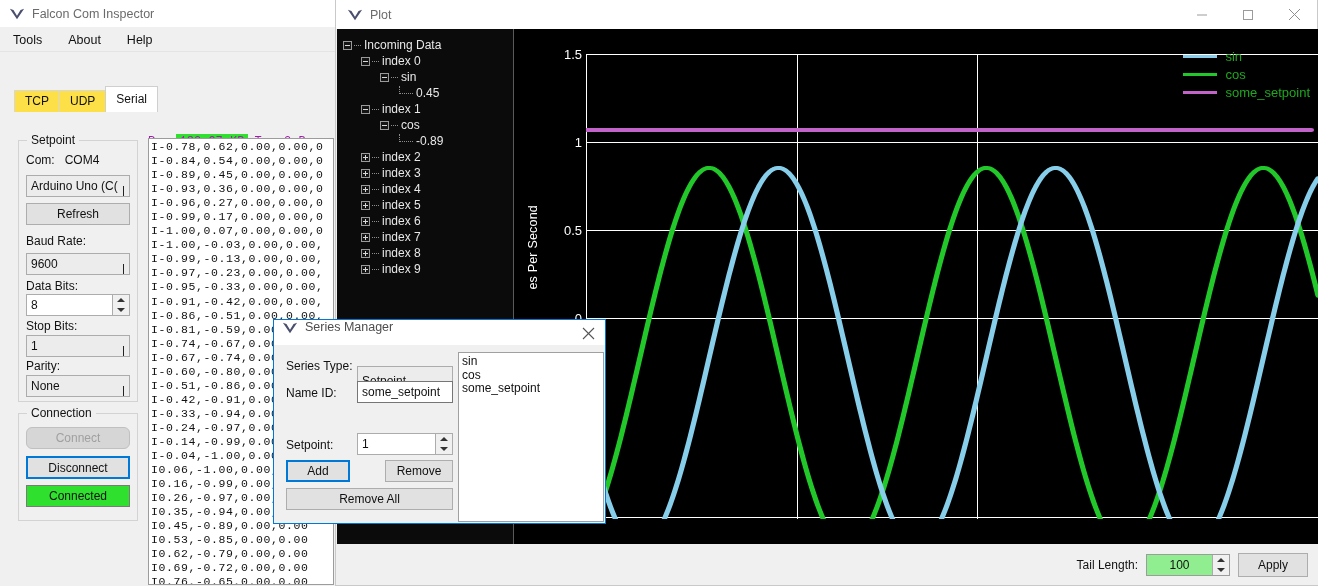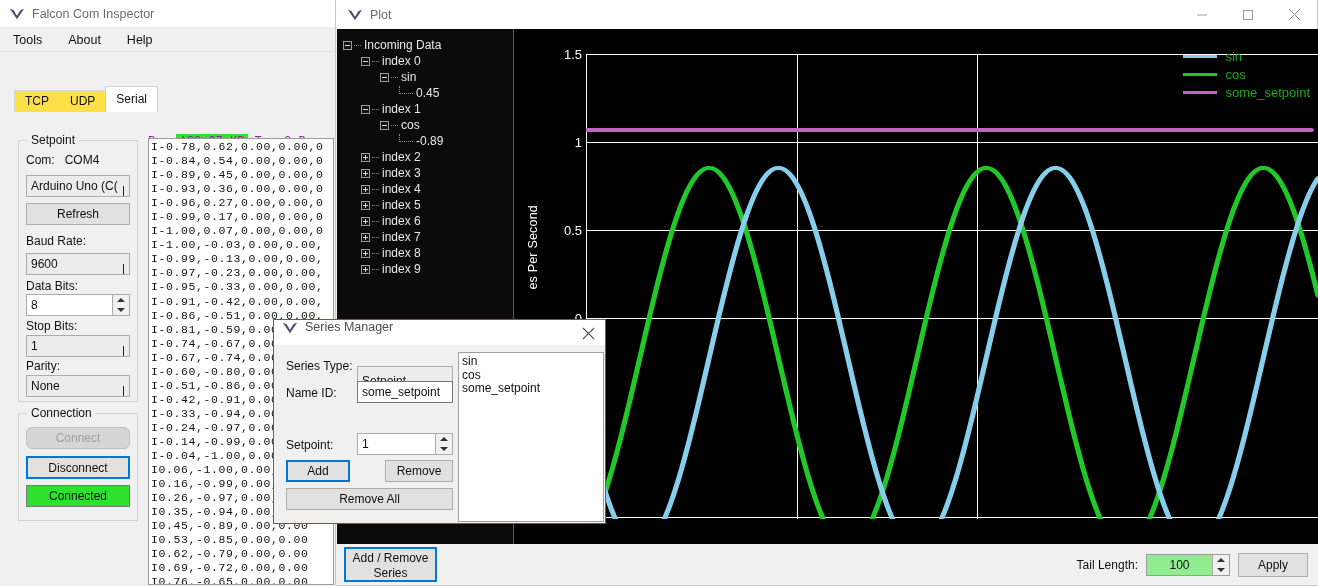--- a/index.html
+++ b/index.html
@@ -464,24 +464,20 @@
           <div class="legend-row">
             <span class="legend-swatch" id="sw2" style="background: rgb(193, 99, 201);"></span>
             <span class="legend-label" style="color: rgb(31, 168, 31);">some_setpoint</span>
           </div>
         </div>
 
       </div>
     </div>
 
     <div id="plot-footer">
-      <div class="btn focused" id="addremove-btn">
-        <span>Add / Remove
-Series</span>
-      </div>
       <div id="tail-wrap">
         <span id="tail-label">Tail Length:</span>
         <div id="tail-spin">
           <span class="val">100</span>
           <span class="spin-arrows">
             <span class="tri-up"></span>
             <span class="tri-dn"></span>
           </span>
         </div>
         <div class="btn" id="apply-btn">

